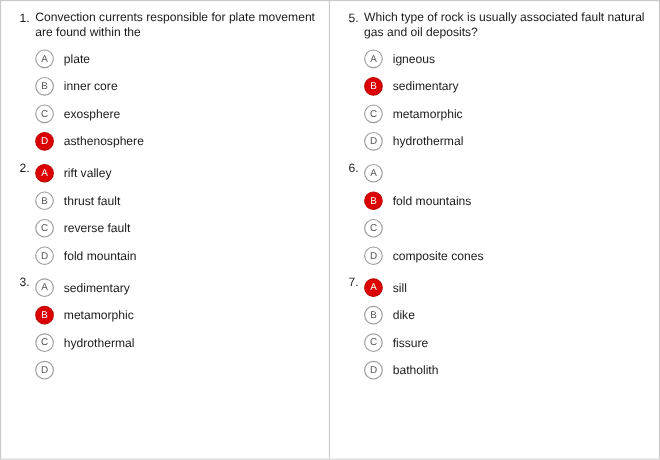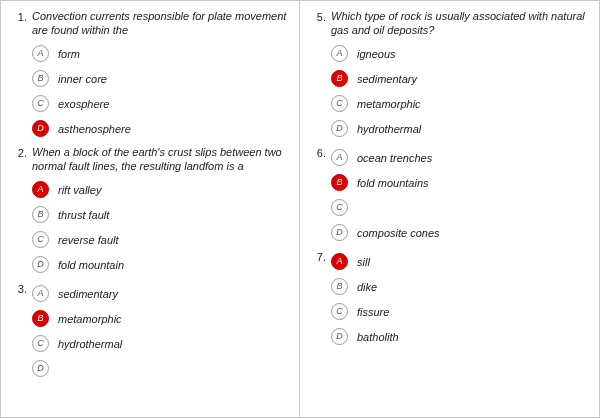--- a/index.html
+++ b/index.html
@@ -43,21 +43,20 @@
     min-width: 18px;
     font-size: 11px;
     line-height: 14px;
     text-align: right;
     padding-right: 5px;
     padding-top: 1px;
     color: #1a1a1a;
   }
   .q-body {
     flex: 1;
-    font-style: italic;
   }
   .q-stem {
     font-size: 11px;
     line-height: 14px;
     margin-bottom: 4px;
     color: #1a1a1a;
   }
   .choice {
     display: flex;
     flex-direction: row;
@@ -95,41 +94,40 @@
 
 <div class="quiz-sheet">
   <div class="column left">
 
     <div class="question-block">
       <div class="q-number">1.</div>
       <div class="q-body">
         <div class="q-stem">Convection currents responsible for plate movement are found within the</div>
         <div class="choice">
           <span class="bubble">A</span>
-          <span class="choice-text">form</span>
+          <span class="choice-text">plate</span>
         </div>
         <div class="choice">
           <span class="bubble">B</span>
           <span class="choice-text">inner core</span>
         </div>
         <div class="choice">
           <span class="bubble">C</span>
           <span class="choice-text">exosphere</span>
         </div>
         <div class="choice">
           <span class="bubble selected">D</span>
           <span class="choice-text">asthenosphere</span>
         </div>
       </div>
     </div>
 
     <div class="question-block">
       <div class="q-number">2.</div>
       <div class="q-body">
-        <div class="q-stem">When a block of the earth's crust slips between two normal fault lines, the resulting landfom is a</div>
         <div class="choice">
           <span class="bubble selected">A</span>
           <span class="choice-text">rift valley</span>
         </div>
         <div class="choice">
           <span class="bubble">B</span>
           <span class="choice-text">thrust fault</span>
         </div>
         <div class="choice">
           <span class="bubble">C</span>
@@ -163,21 +161,21 @@
       </div>
     </div>
 
   </div>
 
   <div class="column right">
 
     <div class="question-block">
       <div class="q-number">5.</div>
       <div class="q-body">
-        <div class="q-stem">Which type of rock is usually associated with natural gas and oil deposits?</div>
+        <div class="q-stem">Which type of rock is usually associated fault natural gas and oil deposits?</div>
         <div class="choice">
           <span class="bubble">A</span>
           <span class="choice-text">igneous</span>
         </div>
         <div class="choice">
           <span class="bubble selected">B</span>
           <span class="choice-text">sedimentary</span>
         </div>
         <div class="choice">
           <span class="bubble">C</span>
@@ -188,21 +186,20 @@
           <span class="choice-text">hydrothermal</span>
         </div>
       </div>
     </div>
 
     <div class="question-block">
       <div class="q-number">6.</div>
       <div class="q-body">
         <div class="choice">
           <span class="bubble">A</span>
-          <span class="choice-text">ocean trenches</span>
         </div>
         <div class="choice">
           <span class="bubble selected">B</span>
           <span class="choice-text">fold mountains</span>
         </div>
         <div class="choice">
           <span class="bubble">C</span>
         </div>
         <div class="choice">
           <span class="bubble">D</span>

